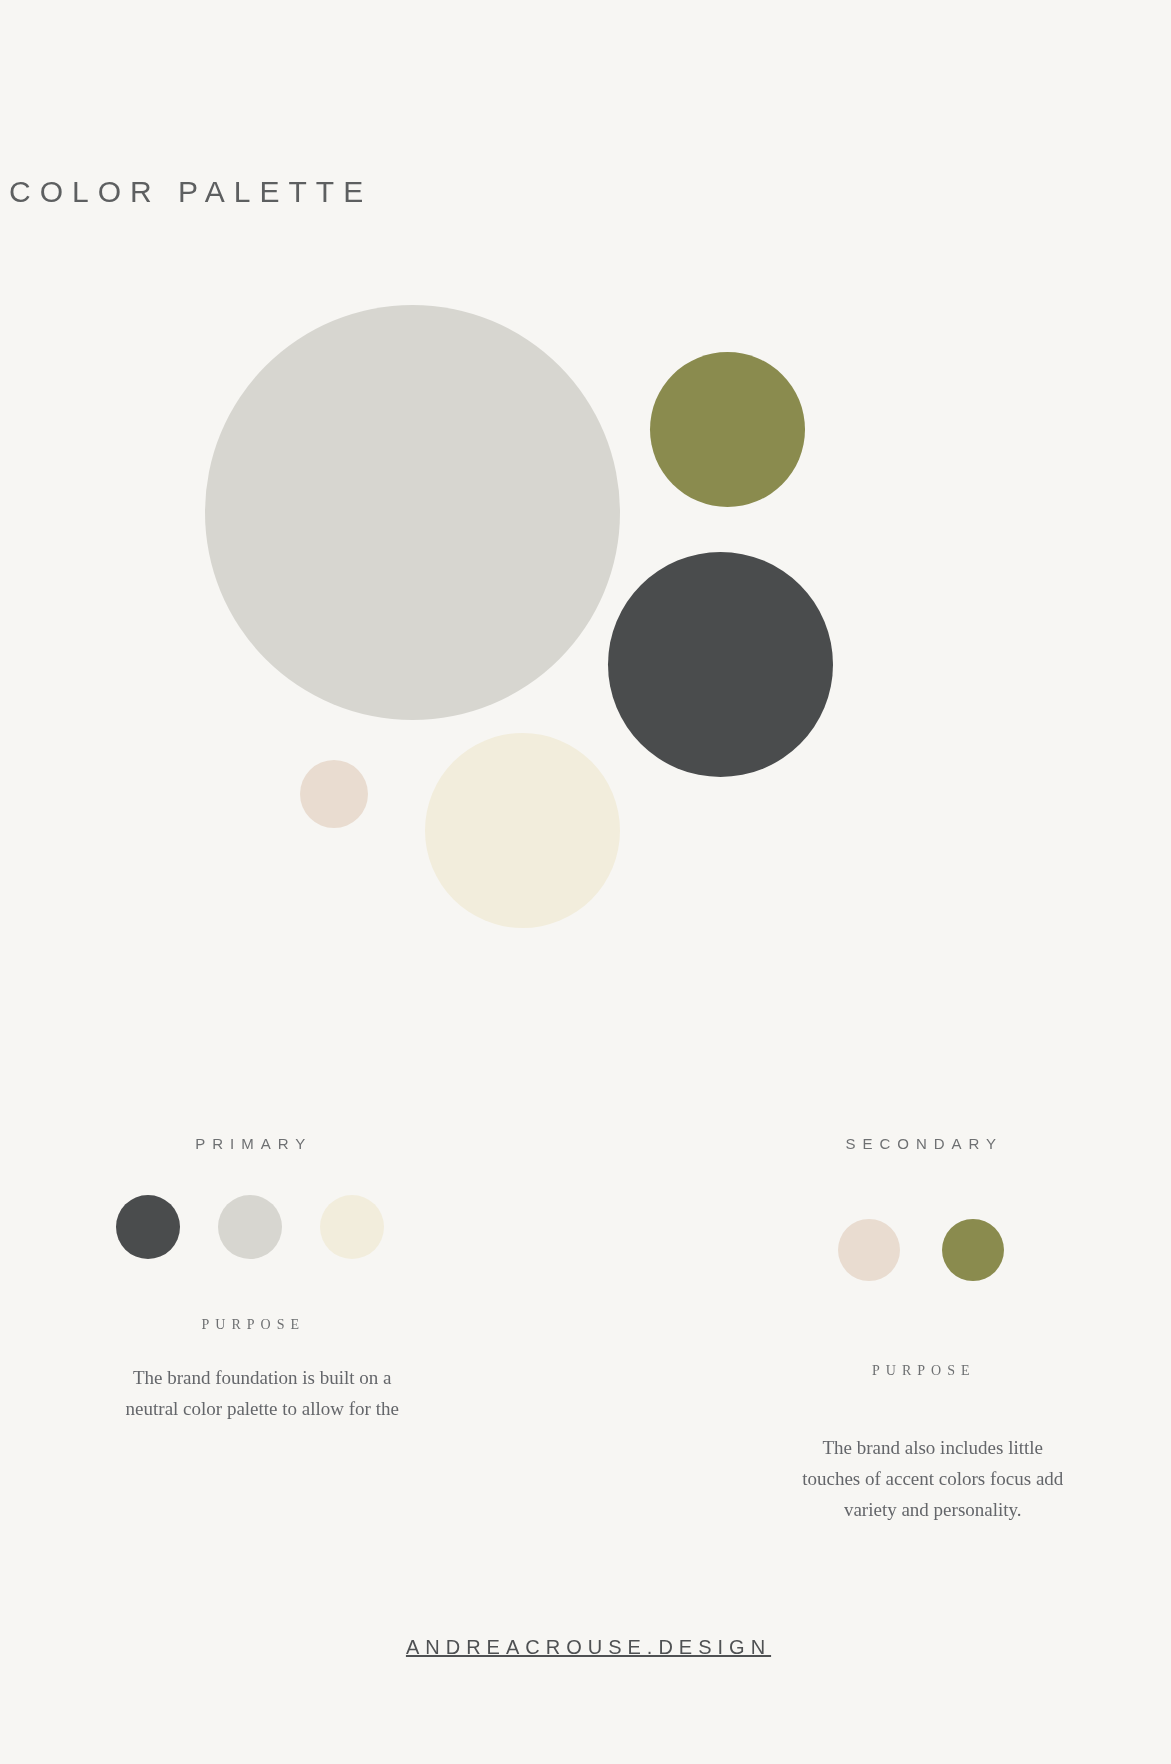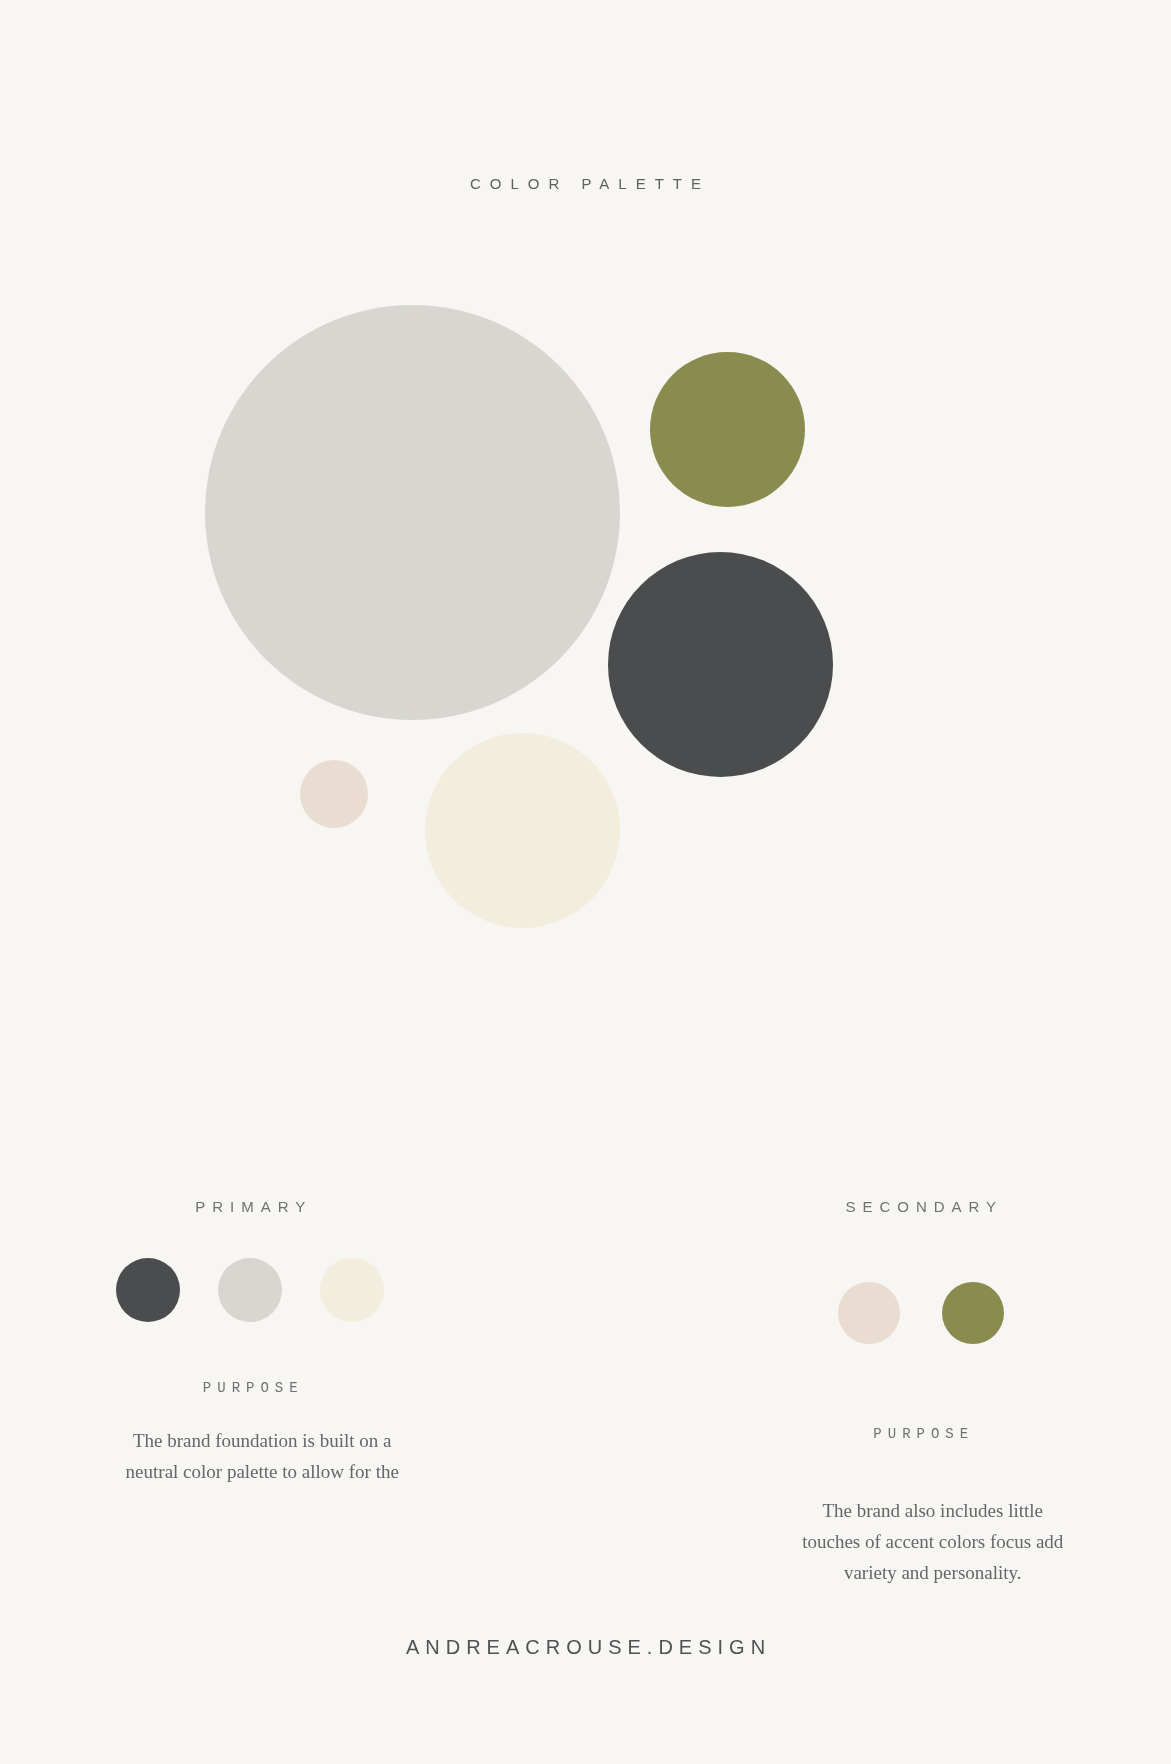--- a/index.html
+++ b/index.html
@@ -23,23 +23,22 @@
     height: 1764px;
     background: #f7f6f3;
   }
 
   
   .page-title {
     position: absolute;
     top: 175px;
     left: 0;
     width: 100%;
-    text-align: center;
-    font-family: "Liberation Sans", sans-serif;
-    font-size: 15px;
+    font-family: "Liberation Sans", sans-serif;
+    font-size: 30px;
     font-weight: 400;
     letter-spacing: 9px;
     text-indent: 9px;
     color: #5d5f60;
   }
 
   
   .cluster {
     position: absolute;
     top: 300px;
@@ -55,21 +54,21 @@
 
   .blob-primary-light  { left: 205px; top: 5px;   width: 415px; height: 415px; background: #d7d6d0; }
   .blob-olive          { left: 650px; top: 52px;  width: 155px; height: 155px; background: #8a8b4e; }
   .blob-charcoal       { left: 608px; top: 252px; width: 225px; height: 225px; background: #4a4c4d; }
   .blob-cream          { left: 425px; top: 433px; width: 195px; height: 195px; background: #f2eddc; }
   .blob-blush          { left: 300px; top: 460px; width: 68px;  height: 68px;  background: #e9dcd0; }
 
   
   .sections {
     position: absolute;
-    top: 1198px;
+    top: 1135px;
     left: 0;
     width: 1171px;
     display: flex;
   }
 
   .section-col {
     flex: 1 1 0;
     display: flex;
     flex-direction: column;
     align-items: center;
@@ -104,21 +103,21 @@
 
   .swatch-secondary {
     width: 62px;
     height: 62px;
     margin: 0 21px;
   }
 
   
   .purpose-heading {
     margin-top: 58px;
-    font-family: Liberation Mono, monospace;
+    font-family: Liberation Serif, serif;
     font-size: 14px;
     font-weight: 400;
     letter-spacing: 6px;
     text-indent: 6px;
     color: #6e7072;
     white-space: nowrap;
   }
 
   .purpose-body {
     margin-top: 30px;
@@ -139,20 +138,21 @@
     top: 1636px;
     left: 0;
     width: 100%;
     text-align: center;
     font-family: "Liberation Sans", sans-serif;
     font-size: 20px;
     font-weight: 400;
     letter-spacing: 6px;
     text-indent: 6px;
     color: #4f5153;
+    text-decoration: underline;
   }
 </style>
 </head>
 <body style="background: rgb(247, 246, 243);">
 
 <div class="page" style="background: rgb(247, 246, 243);">
 
   <div class="page-title">COLOR PALETTE</div>
 
   <div class="cluster">

